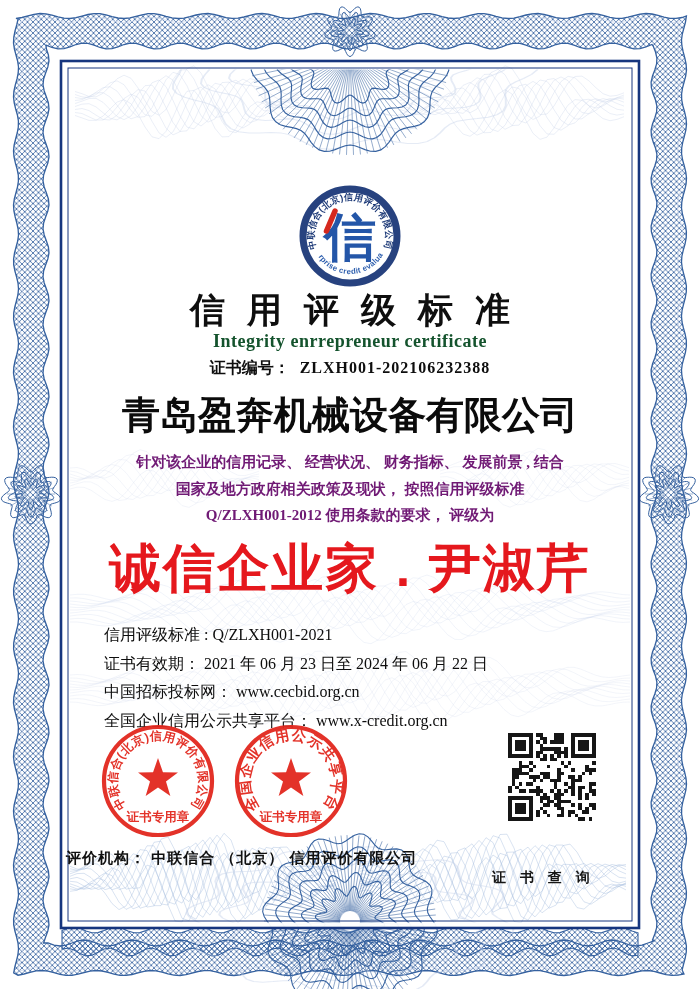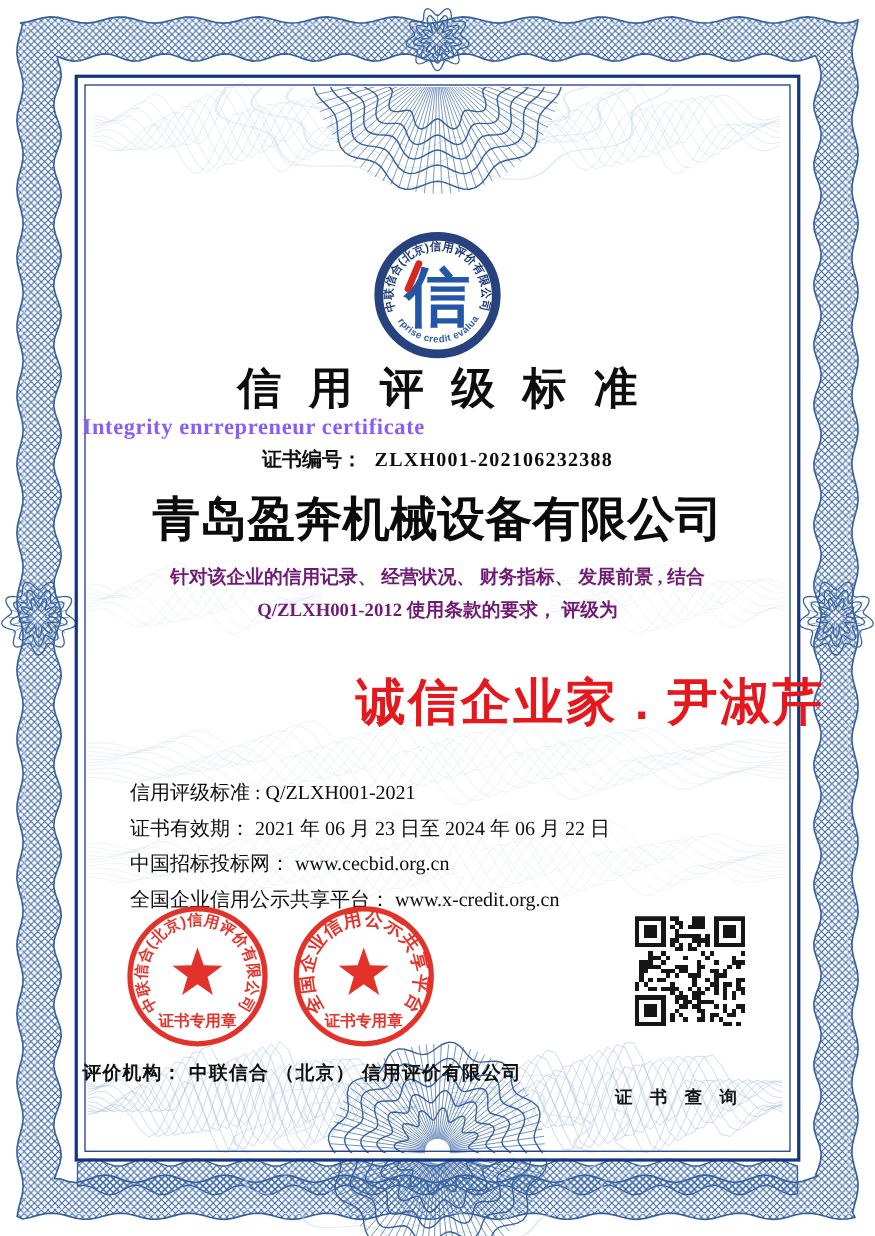--- a/index.html
+++ b/index.html
@@ -8,39 +8,39 @@
     font-family:"Liberation Sans",sans-serif;
   }
   .stage svg{display:block;}
   #decor{position:absolute;left:0;top:0;}
   .logo{position:absolute;left:290px;top:176px;}
   .title{
     position:absolute;left:66px;top:287px;width:568px;text-align:center;
     font-size:35px;font-weight:bold;color:#0e0e0e;letter-spacing:22px;padding-left:22px;box-sizing:border-box;
   }
   .subtitle{
-    position:absolute;left:66px;top:331px;width:568px;text-align:left;
-    font-family:"Liberation Serif",serif;font-size:18px;font-weight:bold;color:#8b5cf6;letter-spacing:.5px;
+    position:absolute;left:66px;top:331px;width:568px;text-align:center;
+    font-family:"Liberation Serif",serif;font-size:18px;font-weight:bold;color:#14532d;letter-spacing:.5px;
   }
   .certno{
     position:absolute;left:66px;top:358px;width:568px;text-align:center;
     font-family:"Liberation Serif",serif;font-size:16px;font-weight:bold;color:#0e0e0e;
   }
   .certno .num{margin-left:10px;letter-spacing:1px;}
   .company{
     position:absolute;left:66px;top:390px;width:568px;text-align:center;
     font-size:38px;font-weight:bold;color:#0b0b0b;
   }
   .bodytext{
     position:absolute;left:80px;top:449px;width:540px;text-align:center;
     font-family:"Liberation Serif",serif;font-size:15px;font-weight:bold;color:#701a75;line-height:26.5px;
   }
   .award{
-    position:absolute;left:40px;top:534px;width:620px;text-align:right;
-    font-size:40px;font-weight:bold;letter-spacing:2px;
+    position:absolute;left:40px;top:534px;width:620px;text-align:center;
+    font-size:52px;font-weight:bold;letter-spacing:2px;
   }
   .info{
     position:absolute;left:104px;top:621px;width:480px;
     font-family:"Liberation Serif",serif;font-size:16px;font-weight:normal;color:#0d0d0d;
   }
   .info div{height:28.5px;line-height:28.5px;white-space:nowrap;}
   .stamp{position:absolute;opacity:.95;}
   .qr{position:absolute;left:508px;top:733px;}
   .qrcap{
     position:absolute;left:492px;top:829px;width:120px;
@@ -202,20 +202,21 @@
 
   <div class="title">信用评级标准</div>
   <div class="subtitle">Integrity enrrepreneur certificate</div>
   <div class="certno">
     <span>证书编号：</span><span class="num">ZLXH001-202106232388</span>
   </div>
   <div class="company">青岛盈奔机械设备有限公司</div>
 
   <div class="bodytext">
     <div>针对该企业的信用记录、 经营状况、 财务指标、 发展前景 , 结合</div>
+    <div>国家及地方政府相关政策及现状， 按照信用评级标准</div>
     <div>Q/ZLXH001-2012 使用条款的要求， 评级为</div>
   </div>
 
   <div class="award" id="award" style="color: rgb(229, 24, 29);">诚信企业家 . 尹淑芹</div>
 
   <div class="info">
     <div>信用评级标准 : Q/ZLXH001-2021</div>
     <div>证书有效期： 2021 年 06 月 23 日至 2024 年 06 月 22 日</div>
     <div>中国招标投标网： www.cecbid.org.cn</div>
     <div>全国企业信用公示共享平台： www.x-credit.org.cn</div>

